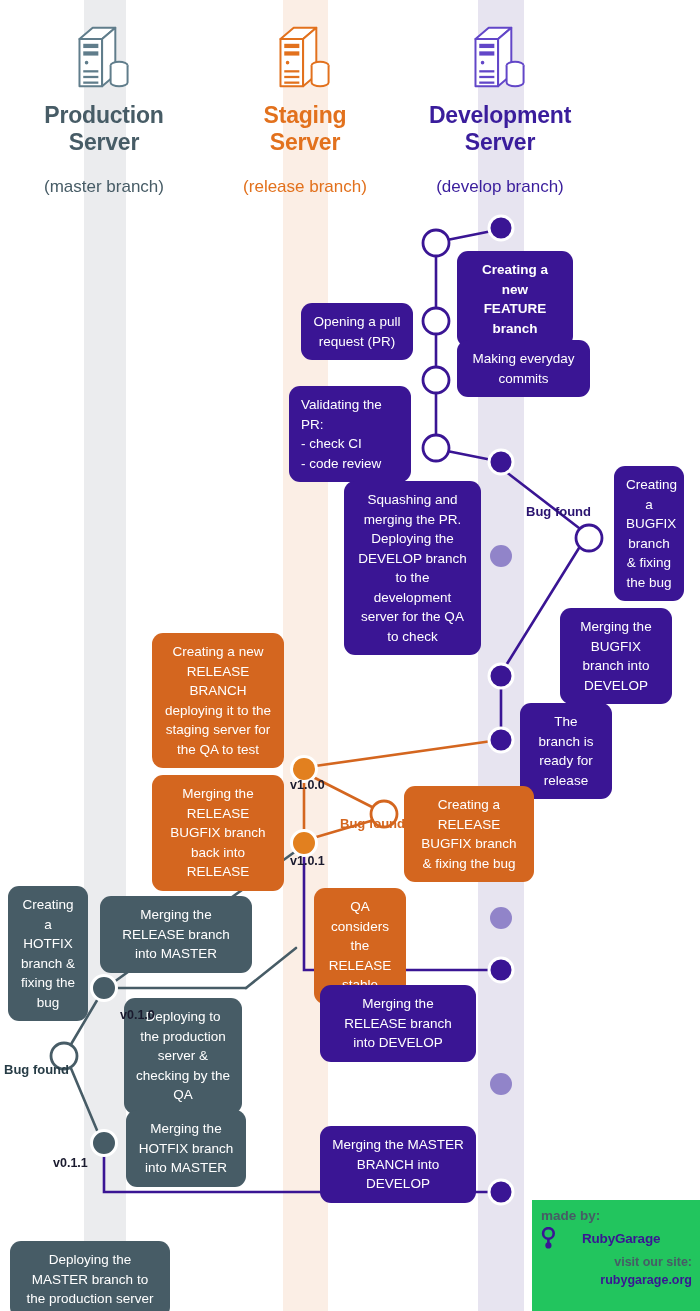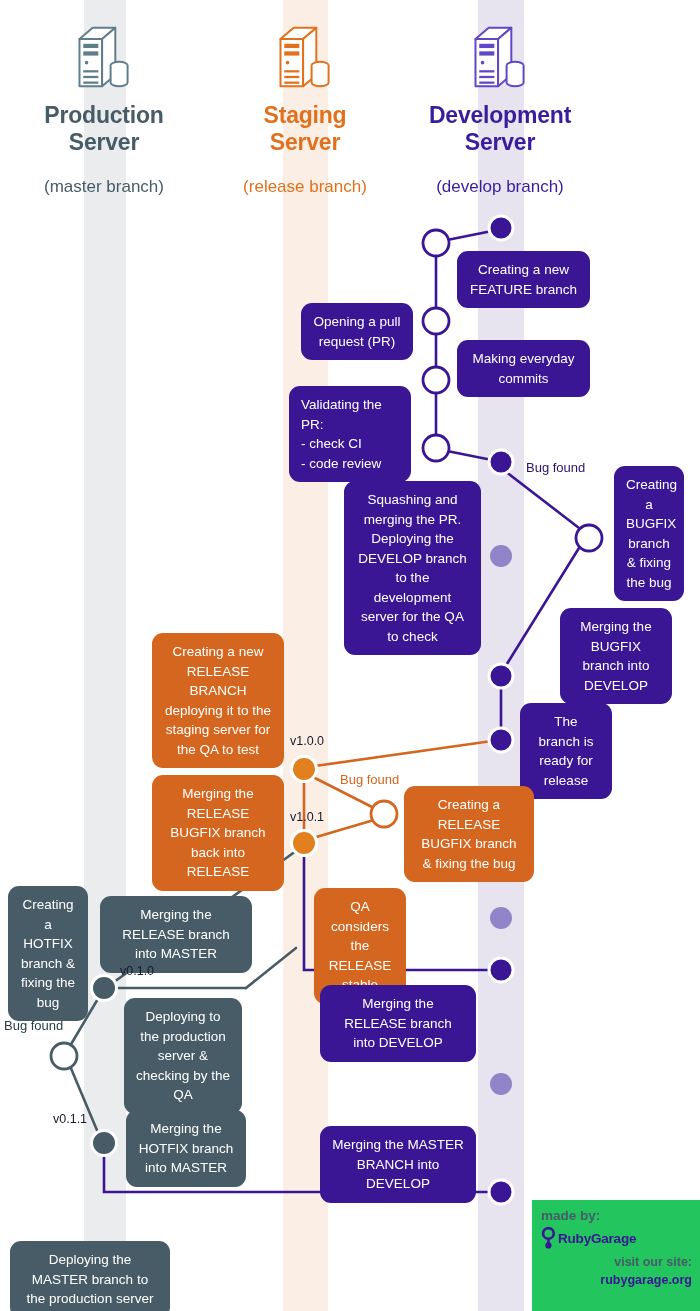--- a/index.html
+++ b/index.html
@@ -38,35 +38,35 @@
     position:absolute; border-radius:11px; color:#ffffff;
     font-size:13.5px; line-height:19.5px; padding:9px 12px;
     text-align:center;
   }
   .box.left { text-align:left; }
   .box.purple { background:#3a1594; }
   .box.orange { background:#d4661f; }
   .box.slate  { background:#475c66; }
 
   
-  .lbl { position:absolute; font-size:13px; font-weight:normal; white-space:nowrap; }
+  .lbl { position:absolute; font-size:13px; font-weight:bold; white-space:nowrap;margin-top:44px; }
   .lbl.tag   { color:#1a1a2e; font-size:12.5px; }
   .lbl.bug-p { color:#2a1370; }
   .lbl.bug-o { color:#d4661f; }
   .lbl.bug-s { color:#273c46; }
 
   
   #footer-card {
     position:absolute; left:532px; top:1200px; width:168px; height:111px;
     background:#22c55e;
   }
   #footer-made {
     position:absolute; left:9px; top:8px; font-size:13.5px; font-weight:bold; color:#475c66;
   }
-  #footer-logo-wrap { position:absolute; left:9px; top:27px; display:flex; align-items:center; }
+  #footer-logo-wrap { position:absolute; left:9px; top:27px; display:flex; align-items:center;gap:24px; }
   #footer-brand { font-size:13.5px; font-weight:bold; color:#3a1594; letter-spacing:-0.2px; }
   #footer-brand .lite { font-weight:normal; }
   #footer-visit {
     position:absolute; right:8px; top:55px; font-size:12.5px; font-weight:bold; color:#475c66;
   }
   #footer-url {
     position:absolute; right:8px; top:73px; font-size:12.5px; font-weight:bold; color:#3a1594;
   }
 </style>
 </head>
@@ -194,21 +194,21 @@
   <div class="col-head" id="head-dev">
     <svg class="srv" width="64" height="70" viewBox="0 0 64 70" style="color:#6246c8">
         <use href="#srvglyph"></use>
       </svg>
     <span class="title">
       <span>Development</span><br><span>Server</span>
     </span>
     <span class="sub">(develop branch)</span>
   </div>
 
-  <div class="box purple" style="left:457px; top:251px; width:133px;">Creating a new FEATURE branch</div>
+  <div class="box purple" style="left:457px; top:251px; width:116px;font-weight:bold;">Creating a new FEATURE branch</div>
 
   <div class="box purple" style="left:301px; top:303px; width:112px;">Opening a pull request (PR)</div>
 
   <div class="box purple" style="left:457px; top:340px; width:133px;">Making everyday commits</div>
 
   <div class="box purple left" style="left:289px; top:386px; width:122px;">
     <span>Validating the PR:</span><br>
     <span>- check CI</span><br>
     <span>- code review</span>
   </div>

